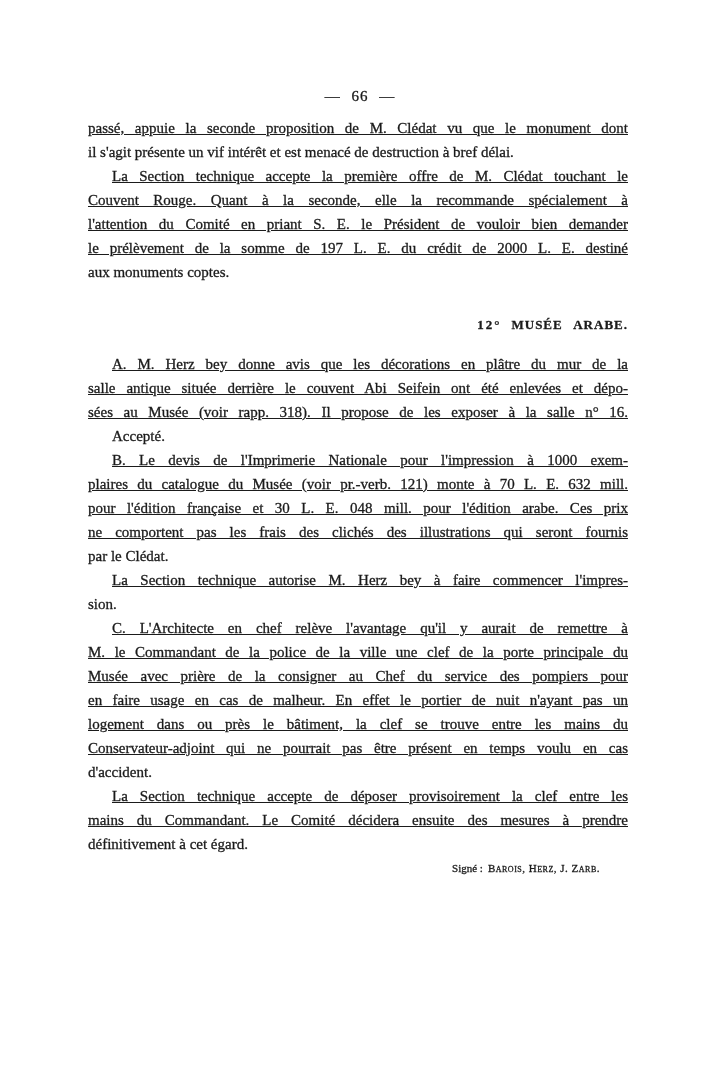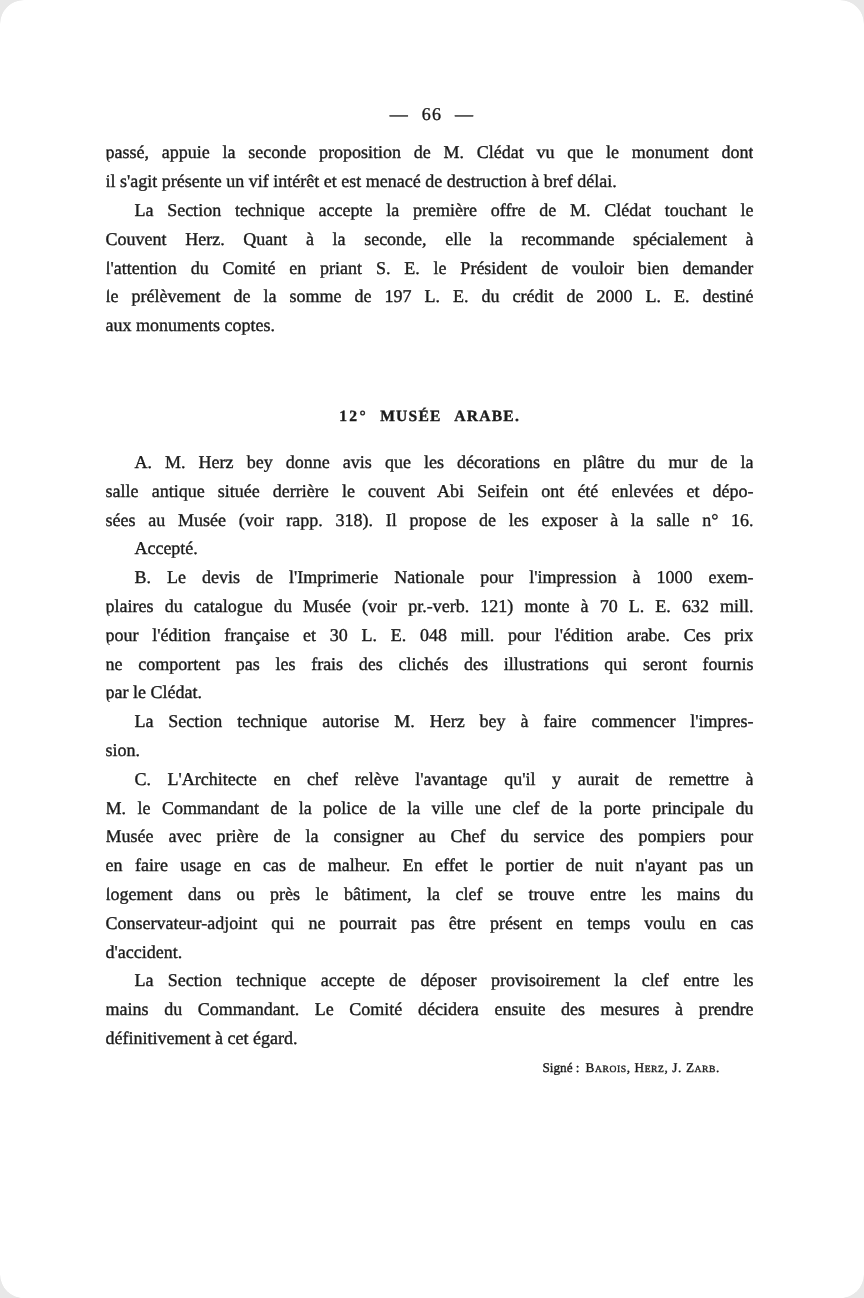--- a/index.html
+++ b/index.html
@@ -1,15 +1,15 @@
 <!DOCTYPE html>
 <html><head>
 <meta charset="utf-8">
 <style>
-  * { margin: 0; padding: 0; box-sizing: border-box; border-radius: 20px; }
+  * { margin: 0; padding: 0; box-sizing: border-box; }
   html, body { background: #e8e8e8; }
   .page {
     position: relative;
     width: 720px;
     height: 1082px;
     margin: 0 auto;
     background: #ffffff;
     color: #1b1b1b;
     font-family: "Liberation Serif", "DejaVu Serif", serif;
     overflow: hidden;
@@ -32,26 +32,27 @@
     font-size: 15px;
     line-height: 24px;
     height: 24px;
     overflow: hidden;
     text-align: left;
   }
   
   .line.j {
     text-align: justify;
     text-align-last: justify;
+    text-decoration: underline;
   }
   
   .line.in { text-indent: 24px; }
   .heading {
-    margin: 53px 0 17px 0;
-    text-align: center;
+    margin: 31px 0 17px 0;
+    text-align: right;
     font-size: 13px;
     line-height: 20px;
     font-weight: bold;
     letter-spacing: 1px;
   }
   .heading .hnum {
     letter-spacing: 2px;
     margin-right: 10px;
   }
   .heading .htitle {
@@ -78,21 +79,21 @@
 
   <div class="content">
 
     <div class="para first">
       <div class="line j">passé, appuie la seconde proposition de M. Clédat vu que le monument dont</div>
       <div class="line">il s'agit présente un vif intérêt et est menacé de destruction à bref délai.</div>
     </div>
 
     <div class="para">
       <div class="line j in">La Section technique accepte la première offre de M. Clédat touchant le</div>
-      <div class="line j">Couvent Herz. Quant à la seconde, elle la recommande spécialement à</div>
+      <div class="line j">Couvent Rouge. Quant à la seconde, elle la recommande spécialement à</div>
       <div class="line j">l'attention du Comité en priant S. E. le Président de vouloir bien demander</div>
       <div class="line j">le prélèvement de la somme de 197 L. E. du crédit de 2000 L. E. destiné</div>
       <div class="line">aux monuments coptes.</div>
     </div>
 
     <h2 class="heading">
       <span class="hnum">12°</span><span class="htitle">MUSÉE ARABE.</span>
     </h2>
 
     <div class="para">

